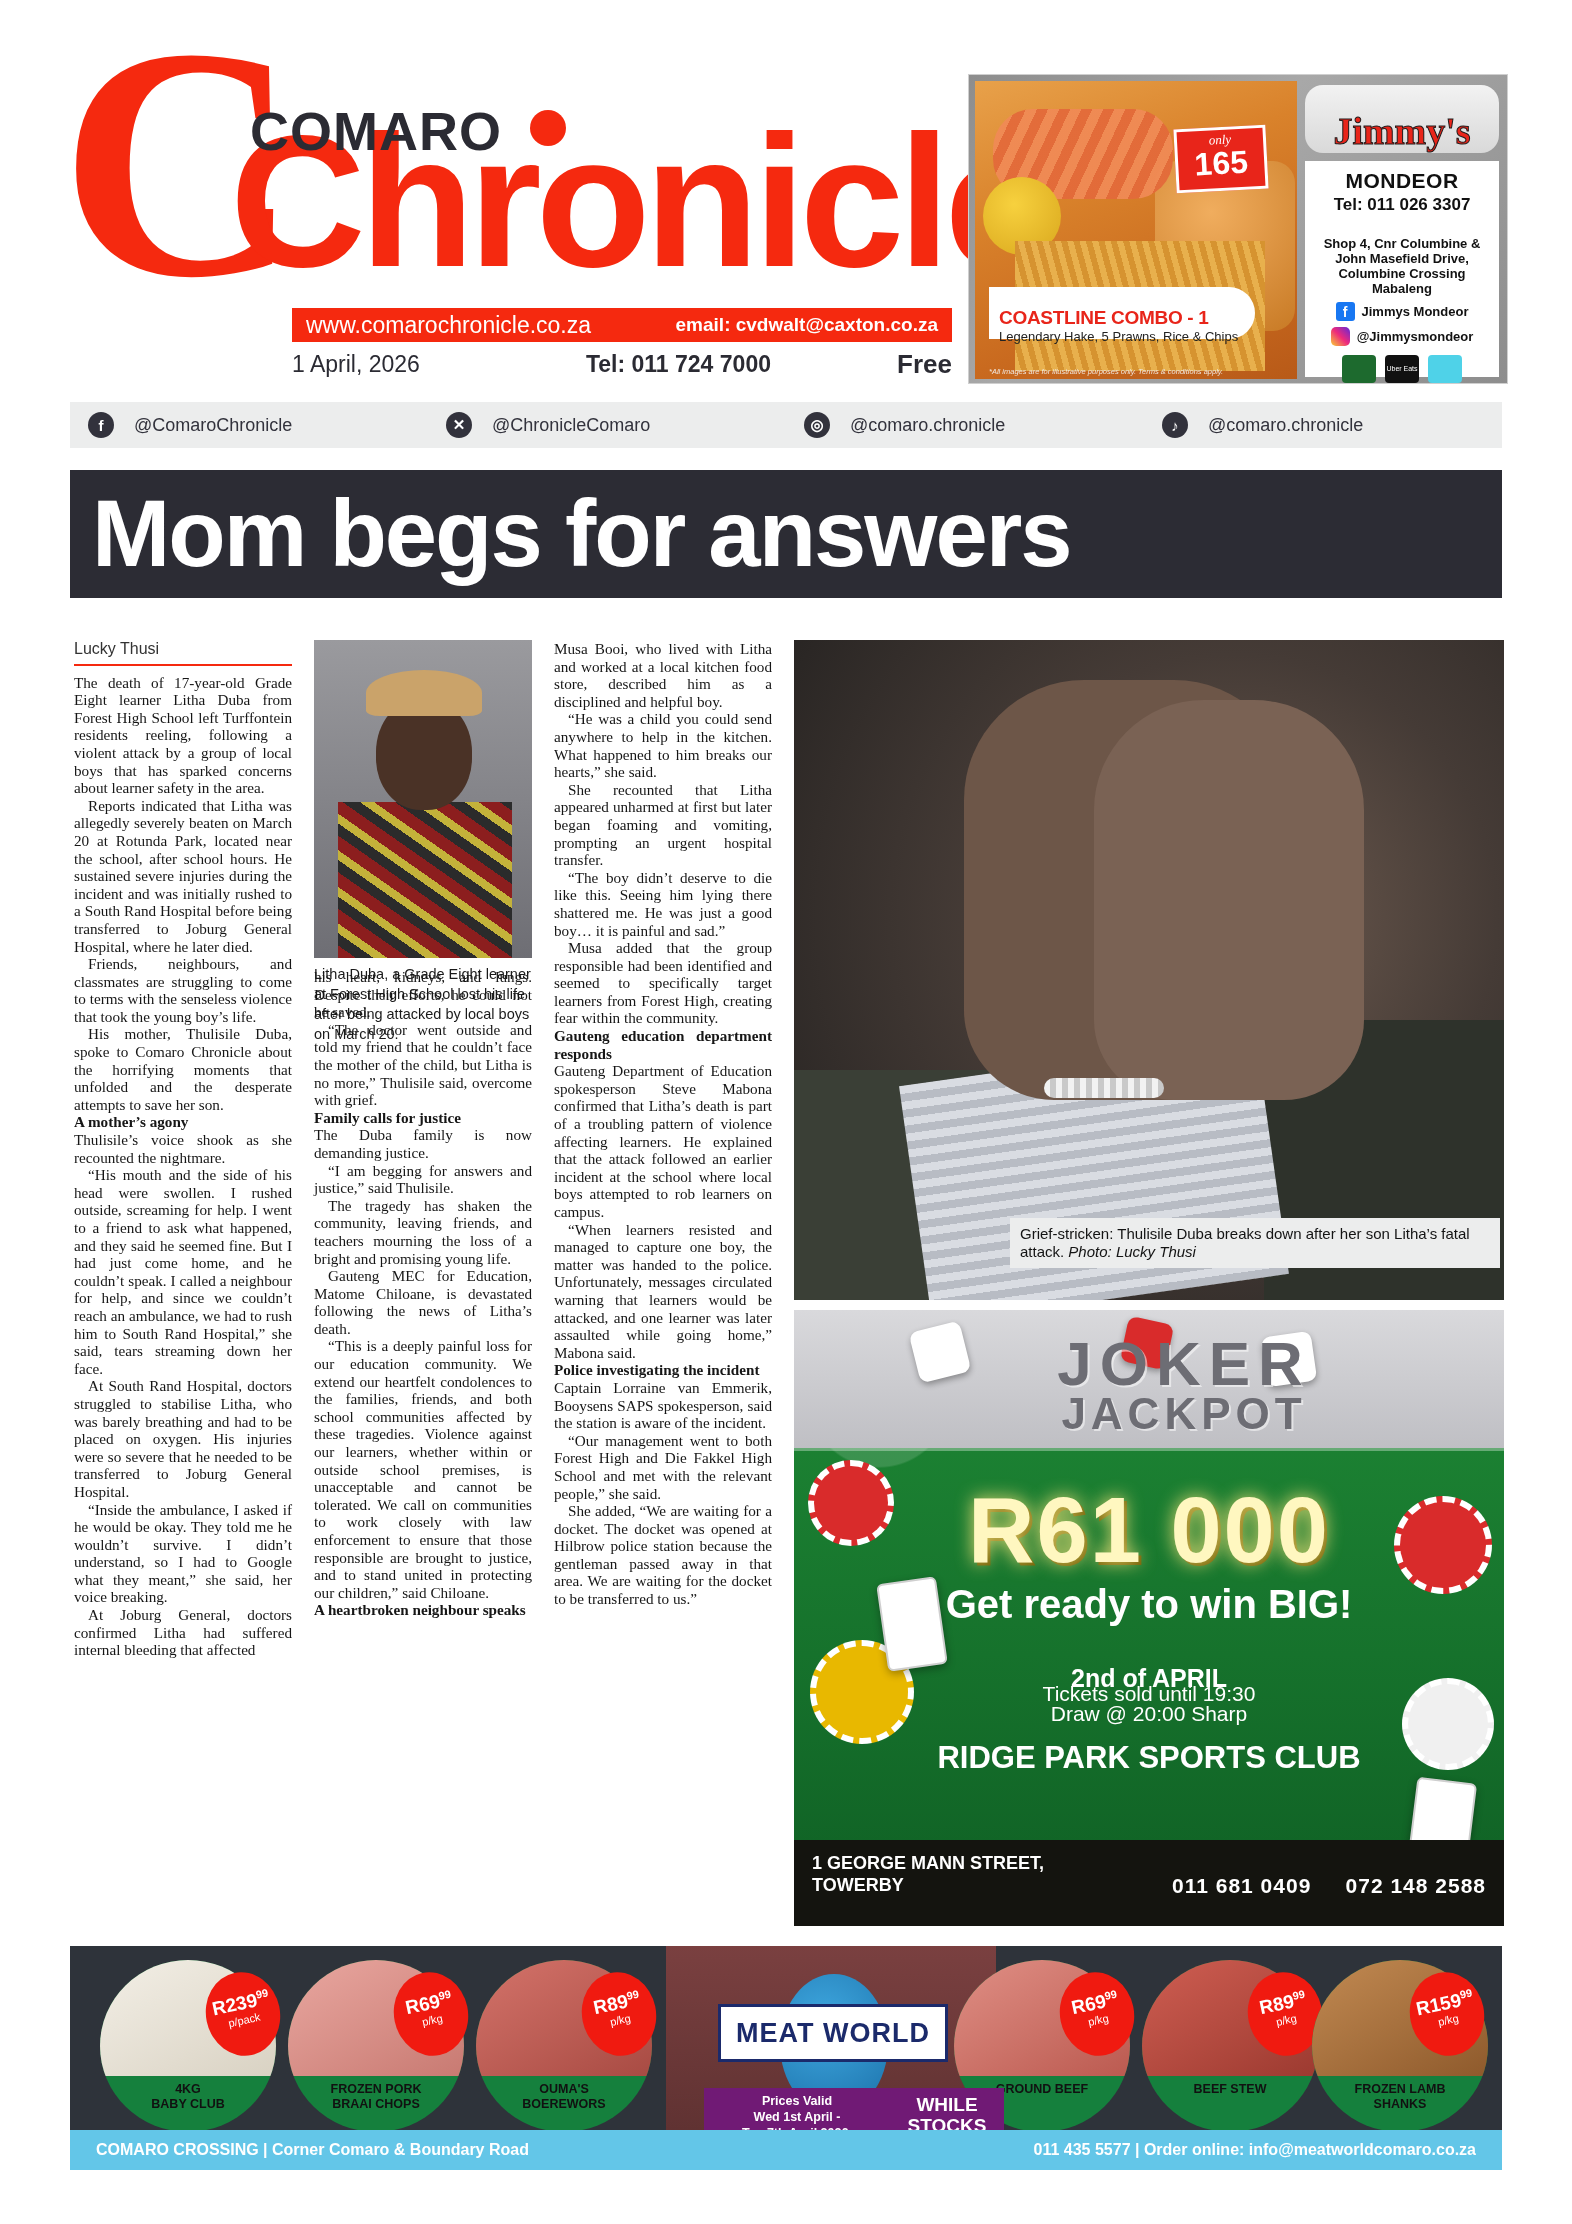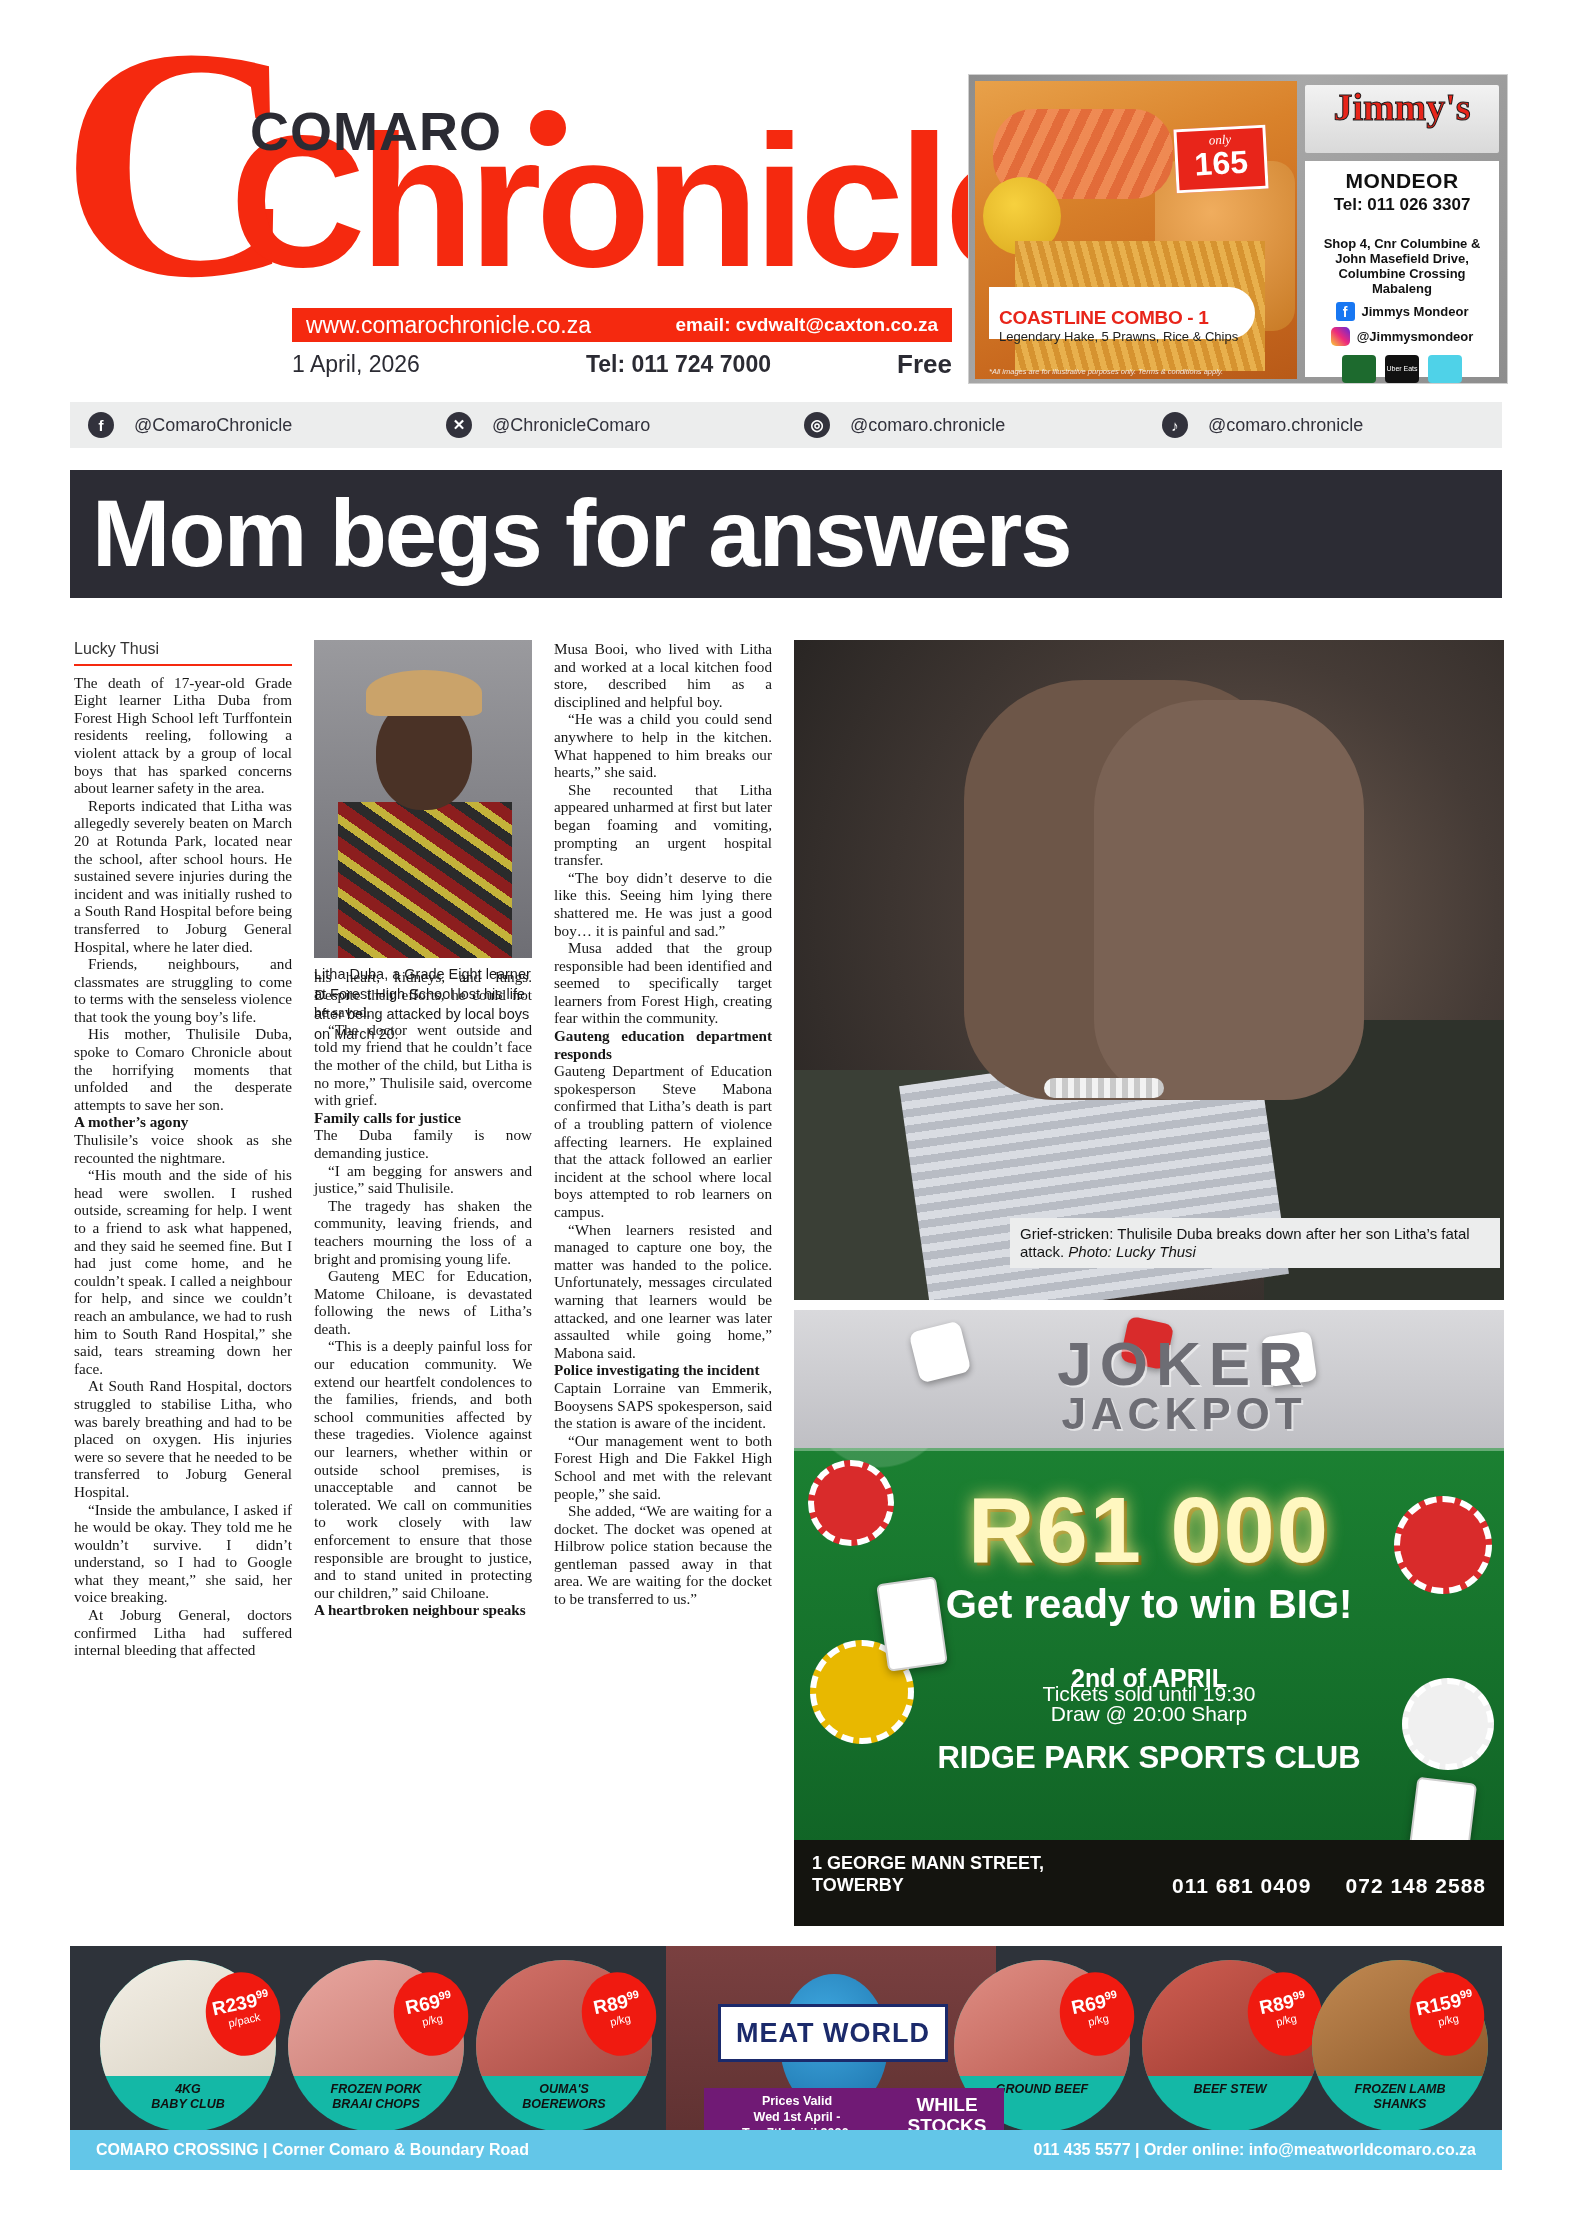--- a/index.html
+++ b/index.html
@@ -75,22 +75,22 @@
   .only165 .n { font-size:32px; font-weight:bold; line-height:30px; }
   .combo {
     position:absolute; left:14px; top:206px; width:266px; height:52px;
     background:#fff; border-radius:0 26px 26px 0; padding:20px 10px;
   }
   .combo .t1 { color:#e8251a; font-size:19px; font-weight:bold; letter-spacing:-.3px;}
   .combo .t2 { color:#222; font-size:13px; }
   .disclaimer { position:absolute; left:14px; top:286px; font-size:7.5px; color:#f0e8e0; font-style:italic; }
   .jimmy-logo {
     position:absolute; left:336px; top:10px; width:194px; height:68px;
-    background:linear-gradient(#f2f2f2,#d9d9d9); border-radius:2px;
-    display:flex; align-items:flex-start; justify-content:center;
+    background:linear-gradient(#f2f2f2,#d9d9d9); border-radius:18px;
+    display:flex; align-items:flex-end; justify-content:center;
   }
   .jimmy-logo span { font-family:"Liberation Serif", serif; font-size:38px; font-weight:bold;
     color:#e8251a; -webkit-text-stroke:1px #1a1a1a; }
   .jimmy-info { position:absolute; left:336px; top:86px; width:194px; height:216px; background:#fff;
     text-align:center; padding:8px 4px; color:#111; }
   .jimmy-info .city { font-size:21px; font-weight:bold; letter-spacing:.5px;}
   .jimmy-info .tel { font-size:17px; font-weight:bold; margin-top:2px;}
   .jimmy-info .addr { font-size:13px; font-weight:bold; margin-top:21px; line-height:15px;}
   .jimmy-soc { display:flex; align-items:center; justify-content:center; gap:7px; margin-top:6px; font-size:13px; font-weight:bold;}
   .sq-fb { width:19px;height:19px;background:#1877f2;color:#fff;border-radius:3px;font-size:14px;
@@ -217,21 +217,21 @@
   .mw-logo span { color:#1b2a6b; font-size:27px; font-weight:bold; letter-spacing:1px; }
   .mw-globe { position:absolute; left:710px; top:28px; width:108px; height:140px; border-radius:50%;
     background:radial-gradient(circle at 40% 35%,#3fa8e0,#1a6fa8); }
   .mw-valid { position:absolute; left:634px; top:142px; width:300px; height:82px; background:#701a75;
     color:#fff; display:flex; }
   .mw-valid .vleft { width:186px; text-align:center; font-size:12.5px; line-height:16px; padding-top:5px;
     font-weight:bold; }
   .mw-valid .vright { width:114px; text-align:center; font-weight:bold; font-size:19px; line-height:21px;
     padding-top:6px; }
   .prod { position:absolute; top:14px; width:176px; height:172px; border-radius:88px/86px;
-    background:#14b8a6; overflow:hidden;font-style:italic; }
+    background:#15803d; overflow:hidden; }
   .prod .img { position:absolute; left:0; top:0; width:176px; height:116px; }
   .prod .lbl { position:absolute; left:0; top:122px; width:176px; text-align:center;
     font-size:12.5px; font-weight:bold; color:#111; line-height:15px; }
   .pricebub { position:absolute; width:74px; height:84px; border-radius:50%; background:#f01a10;
     color:#fff; text-align:center; transform:rotate(-12deg); }
   .pricebub .p { font-size:19px; font-weight:bold; margin-top:20px; }
   .pricebub .p sup { font-size:11px; }
   .pricebub .u { font-size:11px; }
   .mw-foot { position:absolute; left:0; bottom:0; width:1432px; height:40px; background:#63c6e8;
     color:#fff; display:flex; align-items:center; justify-content:space-between; padding:0 26px;

